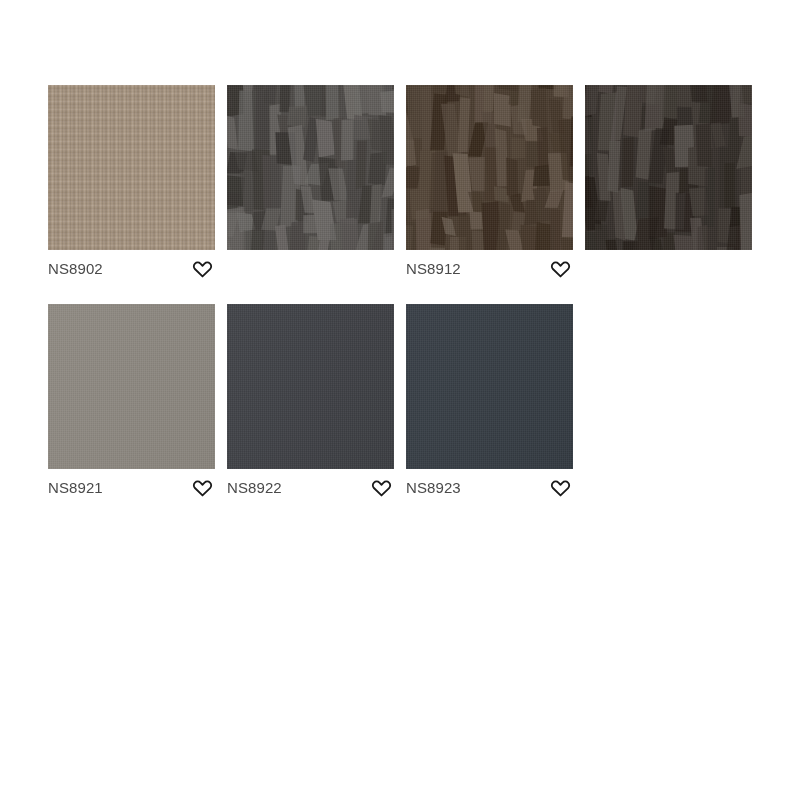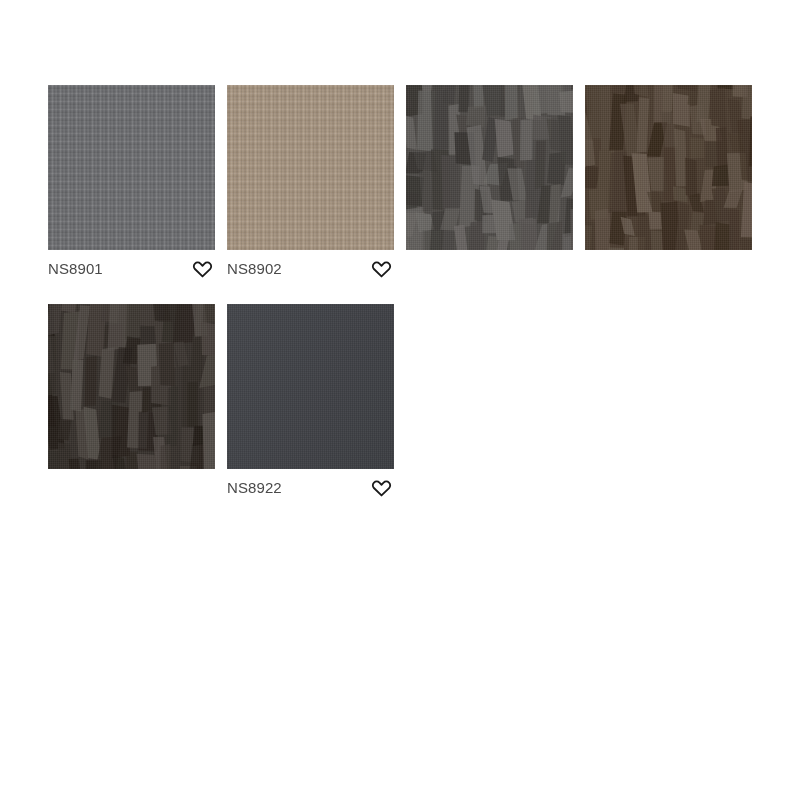--- a/index.html
+++ b/index.html
@@ -140,31 +140,20 @@
     border: 0;
     padding: 0;
     margin-right: 2px;
   }
   .fav-button svg { display: block; }
 </style>
 </head>
 <body>
 
 <div id="product-grid">
-    <div class="product-card">
-      <div class="swatch tex-weave" style="background-color: rgb(103, 104, 107);"></div>
-      <div class="card-meta">
-        <span class="card-code">NS8901</span>
-        <button class="fav-button" aria-label="Add to favorites">
-          <svg width="21" height="19" viewBox="0 0 24 22">
-            <path d="M12 20.2 3.2 11.6C1.5 9.9 1.5 7 3.3 5.3c1.8-1.7 4.6-1.6 6.3.1L12 7.8l2.4-2.4c1.7-1.7 4.5-1.8 6.3-.1 1.8 1.7 1.8 4.6.1 6.3L12 20.2z" fill="none" stroke="#1a1a1a" stroke-width="2.1" stroke-linejoin="round"></path>
-          </svg>
-        </button>
-      </div>
-    </div>
     <div class="product-card">
       <div class="swatch tex-weave" style="background-color: rgb(163, 144, 123);"></div>
       <div class="card-meta">
         <span class="card-code">NS8902</span>
         <button class="fav-button" aria-label="Add to favorites">
           <svg width="21" height="19" viewBox="0 0 24 22">
             <path d="M12 20.2 3.2 11.6C1.5 9.9 1.5 7 3.3 5.3c1.8-1.7 4.6-1.6 6.3.1L12 7.8l2.4-2.4c1.7-1.7 4.5-1.8 6.3-.1 1.8 1.7 1.8 4.6.1 6.3L12 20.2z" fill="none" stroke="#1a1a1a" stroke-width="2.1" stroke-linejoin="round"></path>
           </svg>
         </button>
       </div>
@@ -338,20 +327,28 @@
           <polygon points="152.28539775987156,35.28232092317194 165.23618068420328,33.84802705887705 169.50324390074238,96.32357591437176 156.55246097641066,94.70517106447369" fill="#3e3023" opacity="0.64"></polygon>
           <polygon points="159.18066076841205,96.74980521341786 173.40560128781945,99.68052575504407 170.11327914856375,152.46288474462926 155.88833862915635,151.98021257529035" fill="#685a4d" opacity="0.87"></polygon>
           <polygon points="154.6835578714963,152.70066560804844 169.78879820215516,154.8833154067397 176.3314886413049,212.63517997553572 161.22624831064604,211.57798205222934" fill="#45372a" opacity="0.97"></polygon>
           <polygon points="167.28813969972543,-19.248937462689355 183.3546998098027,-17.305654974421486 187.231709276326,32.41901037027128 171.16514916624874,30.97198840440251" fill="#342619" opacity="0.99"></polygon>
           <polygon points="165.46547689381987,31.464862902881578 185.47332292106003,30.73958358145319 183.83667389499024,80.4616561846342 163.82882786775008,81.36482574907131" fill="#342619" opacity="0.88"></polygon>
           <polygon points="167.18332277890295,81.09394089481793 187.11974721271545,79.19016746687703 192.49751650993713,110.54091393458657 172.56109207612462,108.6976092394907" fill="#544639" opacity="0.84"></polygon>
           <polygon points="169.58914550347254,112.33291633962654 185.5122497155331,112.5575621810276 183.6273727811873,168.9762446533423 167.70426856912673,170.7488251866307" fill="#544639" opacity="0.66"></polygon>
           <polygon points="167.37148646544665,170.50529448944144 186.57011745031923,172.2113833713811 186.85407839668915,201.5354713841807 167.65544741181657,203.27148854290135" fill="#544639" opacity="0.87"></polygon>
         </svg>
       </div>
+      <div class="card-meta">
+        <span class="card-code">NS8912</span>
+        <button class="fav-button" aria-label="Add to favorites">
+          <svg width="21" height="19" viewBox="0 0 24 22">
+            <path d="M12 20.2 3.2 11.6C1.5 9.9 1.5 7 3.3 5.3c1.8-1.7 4.6-1.6 6.3.1L12 7.8l2.4-2.4c1.7-1.7 4.5-1.8 6.3-.1 1.8 1.7 1.8 4.6.1 6.3L12 20.2z" fill="none" stroke="#1a1a1a" stroke-width="2.1" stroke-linejoin="round"></path>
+          </svg>
+        </button>
+      </div>
     </div>
     <div class="product-card">
       <div class="swatch tex-plank" style="background-color: rgb(54, 48, 43);">
         <svg class="plank-svg" viewBox="0 0 167 165" preserveAspectRatio="none">
           <rect width="167" height="165" fill="#36302b"></rect>
           <polygon points="-10.899891116423532,-16.938780815107748 4.154444388533012,-14.537051187595353 6.886192131740973,32.63599084527232 -8.168143373215571,31.24587661935948" fill="#201a15" opacity="0.92"></polygon>
           <polygon points="-16.227035478688776,34.42544187721796 2.617747340351343,33.11293376912363 6.982196583179757,68.86591813270934 -11.862586235860363,69.96999481110834" fill="#544e49" opacity="0.61"></polygon>
           <polygon points="-14.674029710236937,70.82841101405211 1.541276046913115,69.2359570574481 7.992503286479039,123.04534680885263 -8.222802470671013,122.52002010517754" fill="#201a15" opacity="0.87"></polygon>
           <polygon points="-16.847143116639927,122.76640318357386 -4.9197398206684735,122.6495526584331 1.3568121463526044,172.4277018562425 -10.57059114961885,172.11772194574587" fill="#2a241f" opacity="0.97"></polygon>
           <polygon points="-11.47602383280173,171.53813925129361 5.4664449450559935,168.8827694898937 5.151214479096236,199.74684265698306 -11.791254298761487,201.2045786732342" fill="#312b26" opacity="0.64"></polygon>
@@ -424,23 +421,45 @@
           <polygon points="153.69166695163585,167.23783447686583 168.78129220143893,168.5942490096204 171.4509716960136,186.43158549116924 156.36134644621052,185.60432415176183" fill="#544e49" opacity="0.75"></polygon>
           <polygon points="166.37549079908058,-17.31355759780854 182.88274491326882,-17.75705753918737 183.3003882109653,38.904895222745836 166.79313409677707,39.14332409808412" fill="#544e49" opacity="0.95"></polygon>
           <polygon points="168.70299082854763,38.28259854018688 186.64247805112973,37.75485976226628 189.83562393835746,92.96009222464636 171.89613671577536,92.19431704841554" fill="#2a241f" opacity="0.86"></polygon>
           <polygon points="167.7497584647499,94.21064596017823 181.7301536093466,94.36517073726282 183.75801936611532,112.44866262702271 169.77762422151864,114.50852776737884" fill="#4a443f" opacity="0.61"></polygon>
           <polygon points="168.35252704261802,112.88648449769244 180.62122542480938,114.23944508144632 178.5797939663753,130.7257421426475 166.31109558418393,128.56608397560194" fill="#544e49" opacity="0.85"></polygon>
           <polygon points="169.88824185333215,131.22101533040404 182.00205640601925,132.2624940322712 184.11788225700147,189.30778886005282 172.00406770431437,190.8791788201779" fill="#403a35" opacity="0.67"></polygon>
         </svg>
       </div>
     </div>
     <div class="product-card">
+      <div class="swatch tex-plain" style="background-color: rgb(141, 136, 128);"></div>
+      <div class="card-meta">
+        <span class="card-code">NS8921</span>
+        <button class="fav-button" aria-label="Add to favorites">
+          <svg width="21" height="19" viewBox="0 0 24 22">
+            <path d="M12 20.2 3.2 11.6C1.5 9.9 1.5 7 3.3 5.3c1.8-1.7 4.6-1.6 6.3.1L12 7.8l2.4-2.4c1.7-1.7 4.5-1.8 6.3-.1 1.8 1.7 1.8 4.6.1 6.3L12 20.2z" fill="none" stroke="#1a1a1a" stroke-width="2.1" stroke-linejoin="round"></path>
+          </svg>
+        </button>
+      </div>
+    </div>
+    <div class="product-card">
       <div class="swatch tex-plain" style="background-color: rgb(61, 63, 68);"></div>
       <div class="card-meta">
         <span class="card-code">NS8922</span>
         <button class="fav-button" aria-label="Add to favorites">
           <svg width="21" height="19" viewBox="0 0 24 22">
             <path d="M12 20.2 3.2 11.6C1.5 9.9 1.5 7 3.3 5.3c1.8-1.7 4.6-1.6 6.3.1L12 7.8l2.4-2.4c1.7-1.7 4.5-1.8 6.3-.1 1.8 1.7 1.8 4.6.1 6.3L12 20.2z" fill="none" stroke="#1a1a1a" stroke-width="2.1" stroke-linejoin="round"></path>
           </svg>
         </button>
       </div>
     </div>
+    <div class="product-card">
+      <div class="swatch tex-plain" style="background-color: rgb(52, 59, 67);"></div>
+      <div class="card-meta">
+        <span class="card-code">NS8923</span>
+        <button class="fav-button" aria-label="Add to favorites">
+          <svg width="21" height="19" viewBox="0 0 24 22">
+            <path d="M12 20.2 3.2 11.6C1.5 9.9 1.5 7 3.3 5.3c1.8-1.7 4.6-1.6 6.3.1L12 7.8l2.4-2.4c1.7-1.7 4.5-1.8 6.3-.1 1.8 1.7 1.8 4.6.1 6.3L12 20.2z" fill="none" stroke="#1a1a1a" stroke-width="2.1" stroke-linejoin="round"></path>
+          </svg>
+        </button>
+      </div>
+    </div>
   </div>
 
 </body></html>

